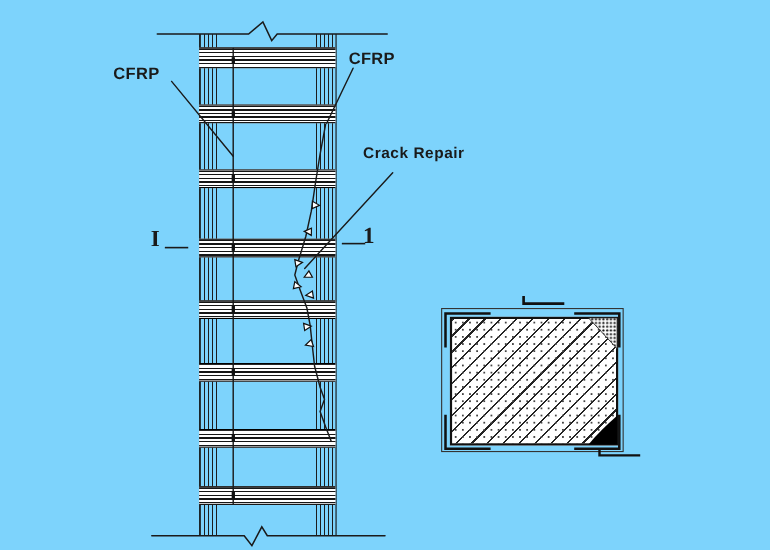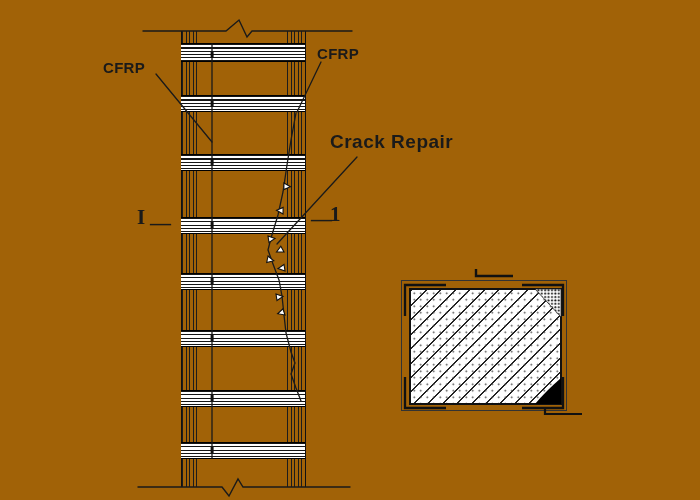--- a/index.html
+++ b/index.html
@@ -1,37 +1,37 @@
 <!DOCTYPE html>
 <html><head>
 <meta charset="utf-8">
 <style>
   html,body{margin:0;padding:0;background:#fff;}
   #canvas{
-    position:relative;width:700px;height:500px;background:#a16207;overflow:hidden;
+    position:relative;width:700px;height:500px;background:#7dd3fc;overflow:hidden;
     font-family:"Liberation Sans","DejaVu Sans",sans-serif;color:#1a1a1a;
   }
   
   .edge-band{
     position:absolute;top:31px;height:456px;width:18px;
     background-image:repeating-linear-gradient(to right,#1c1c1c 0 1.1px,transparent 1.1px 3.6px);
   }
   #edge-left{left:181px;border-left:1.6px solid #111;}
   #edge-right{left:287px;border-right:1.6px solid #111;}
   
   .cfrp-band{
     position:absolute;left:181px;width:124px;height:17px;background-color:#ffffff;
     background-image:repeating-linear-gradient(to bottom,#161616 0 1.2px,transparent 1.2px 3.3px);
     border-top:1.8px solid #000;border-bottom:1.8px solid #000;box-sizing:border-box;
   }
   
   #linework{position:absolute;left:0;top:0;}
   
   .lbl{position:absolute;font-weight:bold;font-size:15px;letter-spacing:.3px;white-space:nowrap;}
-  #lbl-crack{font-size:19px;letter-spacing:.5px;}
+  #lbl-crack{font-size:14px;letter-spacing:.5px;}
   .marker{position:absolute;font-family:"Liberation Serif","DejaVu Serif",serif;font-weight:bold;font-size:21px;line-height:1;}
   
   #sect-outer{position:absolute;left:401px;top:280px;width:166px;height:131px;border:1.4px solid #333;box-sizing:border-box;}
   #sect-core{
     position:absolute;left:409px;top:288px;width:153px;height:117px;box-sizing:border-box;
     border:2.2px solid #111;background-color:#fff;
     background-image:
       radial-gradient(circle,#444 .7px,transparent 1.1px),
       repeating-linear-gradient(135deg,#232323 0 1.4px,transparent 1.4px 10.2px);
     background-size:6.5px 6.5px,auto;

